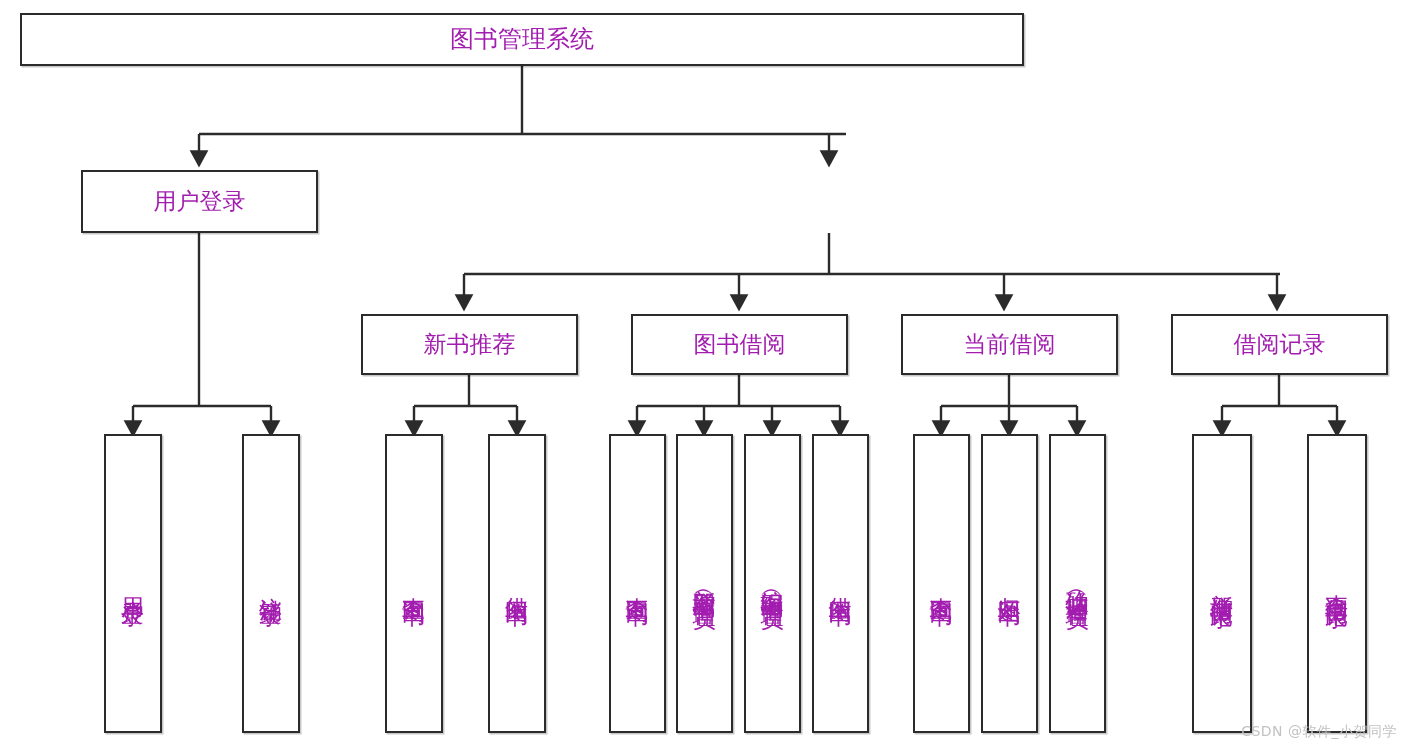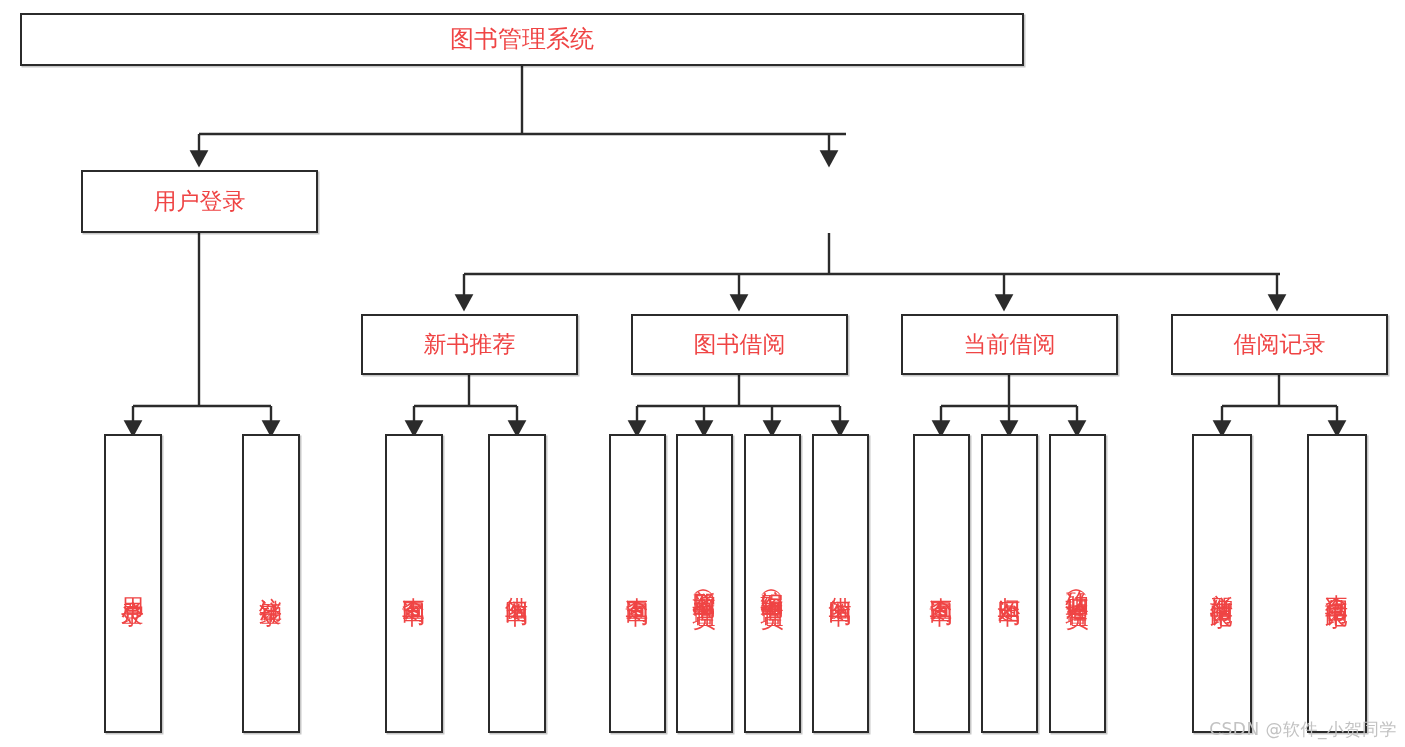--- a/index.html
+++ b/index.html
@@ -28,21 +28,21 @@
     box-sizing: border-box;
     background: #ffffff;
     border: 2.2px solid #2b2b2b;
     display: flex;
     align-items: center;
     justify-content: center;
     box-shadow: 1.5px 1.5px 0 rgba(0,0,0,0.22);
     z-index: 2;
   }
   .node .label {
-    color: #ef4444;
+    color: #a21caf;
     line-height: 1.18;
     text-align: center;
     white-space: nowrap;
   }
   .node.horizontal .label {
     font-size: 23px;
   }
   .node.root .label {
     font-size: 24px;
   }
@@ -54,21 +54,21 @@
     writing-mode: vertical-rl;
     text-orientation: upright;
     font-size: 23px;
     letter-spacing: 2.5px;
     line-height: 1.05;
   }
   #watermark {
     position: absolute;
     right: 8px;
     bottom: 6px;
-    font-size: 17px;
+    font-size: 14px;
     color: #c2c2c2;
     letter-spacing: 0.5px;
     z-index: 5;
     white-space: nowrap;
   }
 </style>
 </head>
 <body>
 
 <div id="canvas">

